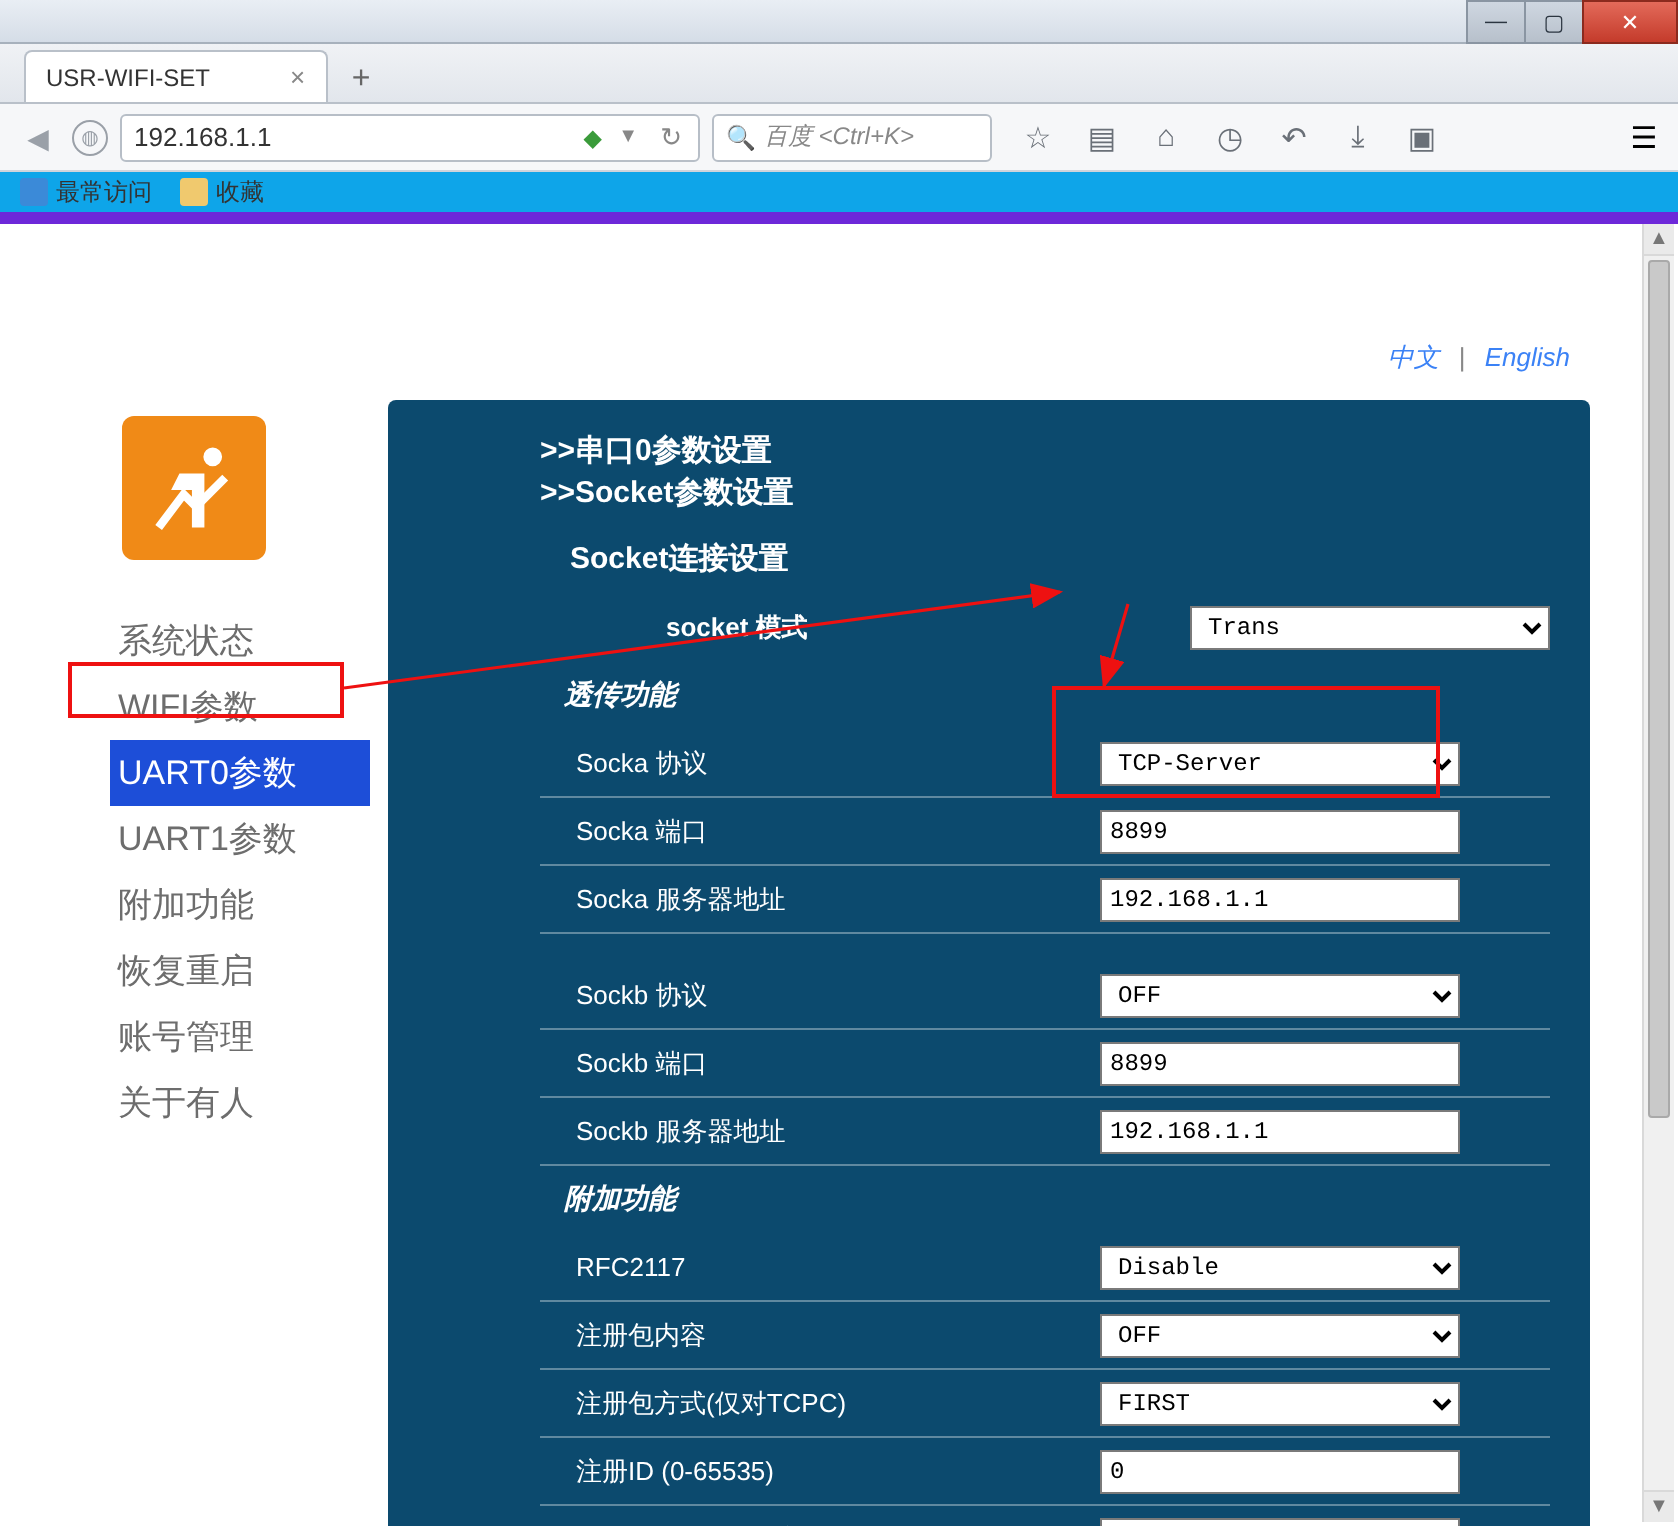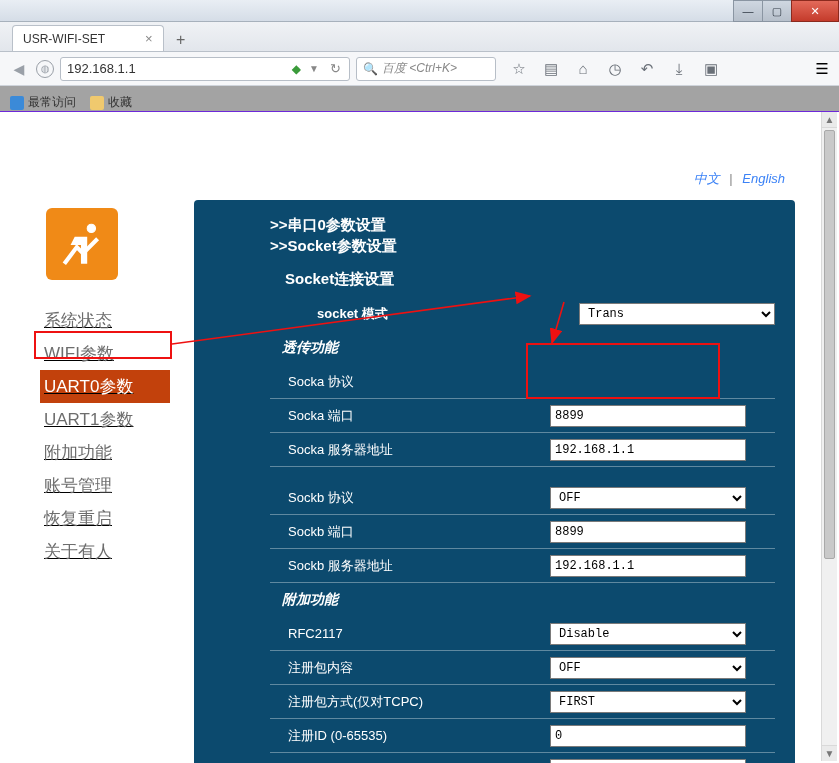--- a/index.html
+++ b/index.html
@@ -27,52 +27,52 @@
   .urlbox .shield { position:absolute; right:48px; color:#3a9b3a; font-size:12px;}
   .urlbox .dd { position:absolute; right:30px; color:#888; font-size:10px;}
   .urlbox .reload { position:absolute; right:8px; color:#888; font-size:13px;}
   .searchbox { flex:0 0 140px; height:24px; border:1px solid #b7bec7; border-radius:3px; background:#fff; display:flex; align-items:center; padding:0 6px; font-size:12px; color:#888; font-style:italic; position:relative;}
   .searchbox .mag { margin-right:4px; font-style:normal; color:#888;}
   .toolbar-icons { display:flex; gap:14px; margin-left:8px; align-items:center; color:#6a7078; }
   .ti { width:18px; text-align:center; font-size:15px; }
   .hamburger { margin-left:auto; }
 
   
-  .bookbar { height:26px; background:#a3a3a3; border-bottom:1px solid #6d28d9; display:flex; align-items:flex-end; padding:0 10px; gap:14px; font-size:12px; color:#333;}
+  .bookbar { height:26px; background:#0ea5e9; border-bottom:6px solid #6d28d9; display:flex; align-items:center; padding:0 10px; gap:14px; font-size:12px; color:#333;}
   .bm { display:flex; align-items:center; gap:4px;}
   .bm-ico1 { width:14px; height:14px; background:#3b8ad8; border-radius:2px;}
   .bm-ico2 { width:14px; height:14px; background:#f0c96e; border-radius:2px;}
   .scrollbar { position:absolute; right:2px; top:112px; bottom:2px; width:16px; background:#f0f0f0; border-left:1px solid #d9d9d9;}
   .scroll-track { position:absolute; top:18px; bottom:18px; left:2px; right:2px; }
   .scroll-thumb { position:absolute; top:0; height:70%; left:0; right:0; background:#c9c9c9; border:1px solid #a9a9a9; border-radius:2px;}
   .scroll-btn { position:absolute; left:0; right:0; height:16px; display:flex;align-items:center;justify-content:center;color:#777;font-size:10px; background:#eaeaea;}
   .scroll-up { top:0; border-bottom:1px solid #d9d9d9;}
   .scroll-down { bottom:0; border-top:1px solid #d9d9d9;}
 
   .lang { position:absolute; top:170px; right:54px; font-size:13px; }
   .lang a { color:#3b82f6; text-decoration:none;font-style:italic; }
   .lang .sep { color:#888; margin:0 6px;}
 
   
-  .sidebar { position:absolute; left:40px; top:208px; width:130px;text-decoration:underline; }
+  .sidebar { position:absolute; left:55px; top:208px; width:130px; }
   .logo { width:72px; height:72px; background:#f08a17; border-radius:6px; position:relative; margin-bottom:24px; margin-left:6px; display:flex; align-items:center; justify-content:center;}
   .logo svg { width:52px; height:52px; }
   .menu-item { font-size:17px; color:#6d6d6d; padding:5px 4px; }
-  .menu-item.active { background:#c2410c; color:#fff; }
+  .menu-item.active { background:#1d4ed8; color:#fff; }
 
   
   .panel { position:absolute; left:194px; top:200px; right:44px; bottom:0; background:#0c4a6e; color:#fff; border-radius:4px 4px 0 0; padding:14px 0 0 16px; }
   .panel-inner { padding:0 20px 0 60px; }
   .crumb { font-size:15px; font-weight:bold; margin:2px 0; }
   .section-h { font-size:15px; font-weight:bold; margin:14px 0 8px 0; }
   .sub-h { font-size:14px; font-weight:bold; margin:8px 0 8px 12px;font-style:italic; }
   .row { display:flex; align-items:center; border-bottom:1px solid rgba(255,255,255,0.35); height:34px; }
   .row .lbl { flex:0 0 280px; font-size:13px; padding-left:18px; color:#fff;}
   .row .ctrl { flex:0 0 180px; }
-  select.fld, input.fld { width:196px; height:22px; background:#fff; color:#000; border:1px solid #7a7a7a; font-family:"Courier New", monospace; font-size:12px; padding:1px 4px;}
+  select.fld, input.fld { width:180px; height:22px; background:#fff; color:#000; border:1px solid #7a7a7a; font-family:"Courier New", monospace; font-size:12px; padding:1px 4px;}
   select.fld { padding-right:16px; }
   .row.noborder { border-bottom:none;justify-content:flex-end; }
 
   
   .overlay { position:absolute; inset:0; pointer-events:none; }
   .redbox { position:absolute; border:2px solid #e11; }
   .arrow-svg { position:absolute; }
 
 </style>
 </head>
@@ -142,41 +142,42 @@
         <circle cx="34" cy="10" r="4" fill="#fff" stroke="#fff"></circle>
         <path d="M18 18 L30 18 L30 44 L24 44 L24 26 L14 26 Z" fill="#fff"></path>
         <path d="M8 44 L20 28 L26 34 L40 20" stroke="#fff" stroke-width="4" fill="none"></path>
       </svg>
   </div>
   <div class="menu-item">系统状态</div>
   <div class="menu-item">WIFI参数</div>
   <div class="menu-item active">UART0参数</div>
   <div class="menu-item">UART1参数</div>
   <div class="menu-item">附加功能</div>
+  <div class="menu-item">恢复重启</div>
   <div class="menu-item">账号管理</div>
-  <div class="menu-item">恢复重启</div>
   <div class="menu-item">关于有人</div>
 </div>
 
 <div class="panel">
   <div class="panel-inner">
     <div class="crumb">&gt;&gt;串口0参数设置</div>
     <div class="crumb">&gt;&gt;Socket参数设置</div>
 
     <div class="section-h" style="margin-left:15px;">Socket连接设置</div>
 
     <div class="row noborder">
       <div class="lbl" style="font-weight:bold;">socket 模式</div>
       <div class="ctrl"><select class="fld"><option>Trans</option></select></div>
     </div>
 
     <div class="sub-h">透传功能</div>
 
     <div class="row">
       <div class="lbl">Socka 协议</div>
+      <div class="ctrl"><select class="fld"><option>TCP-Server</option></select></div>
     </div>
     <div class="row">
       <div class="lbl">Socka 端口</div>
       <div class="ctrl"><input class="fld" value="8899" style=""></div>
     </div>
     <div class="row">
       <div class="lbl">Socka 服务器地址</div>
       <div class="ctrl"><input class="fld" value="192.168.1.1" style=""></div>
     </div>
 

